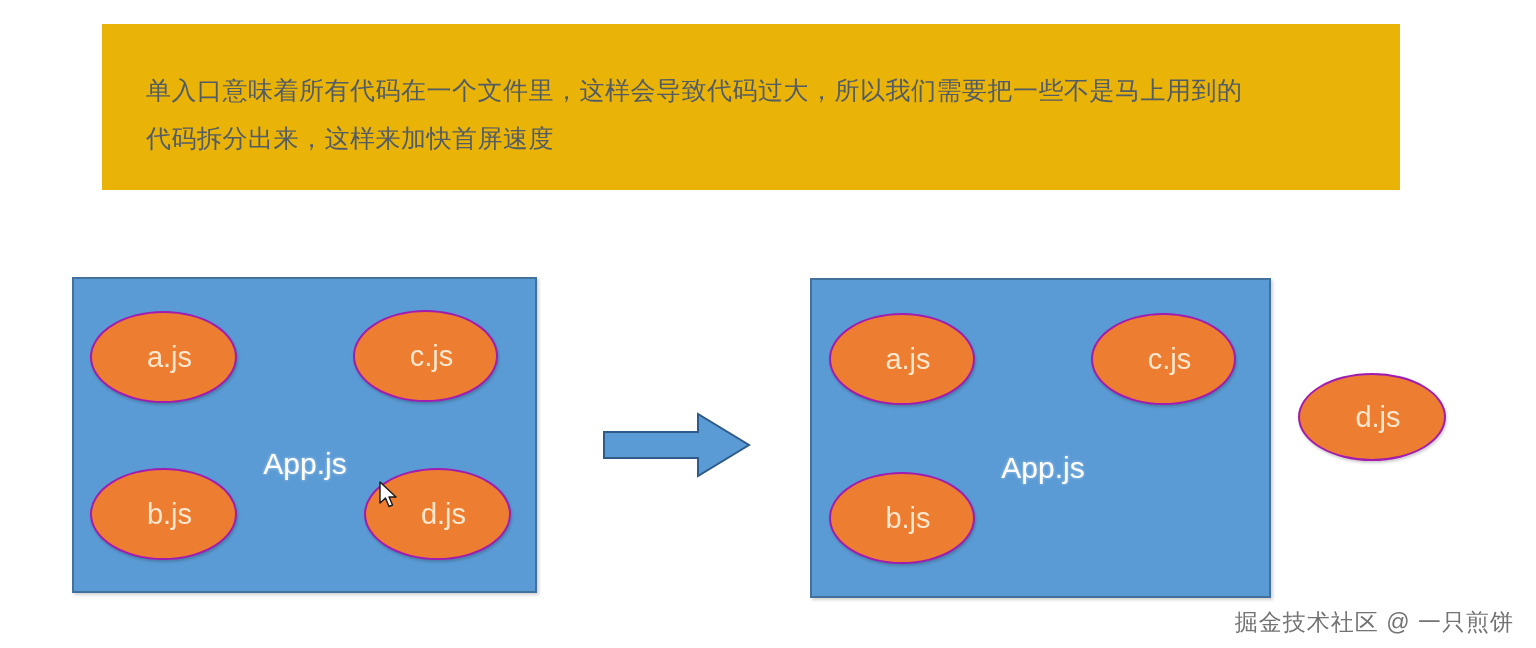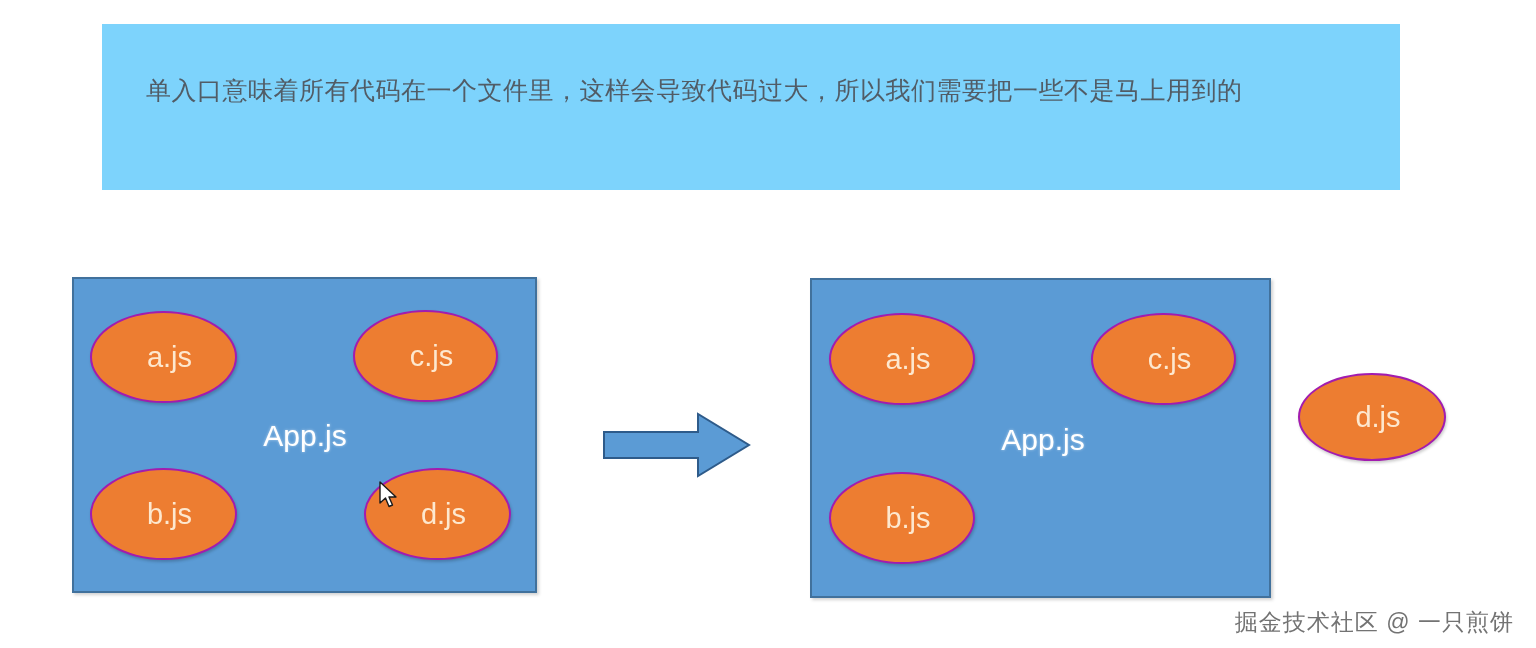--- a/index.html
+++ b/index.html
@@ -15,21 +15,21 @@
     font-family: "Liberation Sans", "DejaVu Sans", sans-serif;
   }
 
   
   .note-block {
     position: absolute;
     left: 102px;
     top: 24px;
     width: 1298px;
     height: 166px;
-    background: #7dd3fc;
+    background: #eab308;
     box-sizing: border-box;
     padding: 42px 56px 0 44px;
   }
   .note-line {
     color: #515c66;
     font-size: 25px;
     line-height: 48px;
     letter-spacing: 0.5px;
     white-space: nowrap;
   }
@@ -53,20 +53,21 @@
   .bundle-left  { left: 72px;  top: 277px; width: 465px; height: 316px; }
   .bundle-right { left: 810px; top: 278px; width: 461px; height: 320px; }
 
   .bundle-title {
     position: absolute;
     color: #ffffff;
     font-size: 30px;
     text-shadow: 0 0 3px rgba(255,255,255,0.55);
     white-space: nowrap;
     transform: translate(-50%, -50%);
+    margin-top: 28px;
   }
 
   .module {
     position: absolute;
     background: #ed7d31;
     border: 2px solid #a21caf;
     border-radius: 50%;
     box-sizing: border-box;
     display: flex;
     align-items: center;
@@ -111,20 +112,21 @@
     font-size: 23px;
     letter-spacing: 1px;
     white-space: nowrap;
   }
 </style>
 </head>
 <body>
 
 <div class="note-block">
   <div class="note-line">单入口意味着所有代码在一个文件里，这样会导致代码过大，所以我们需要把一些不是马上用到的</div>
+  <div class="note-line">代码拆分出来，这样来加快首屏速度</div>
 </div>
 
 <div class="diagram">
 
   <div class="bundle-box bundle-left"></div>
   <div class="bundle-title" style="left:305px; top:436px;">App.js</div>
 
   <div class="module" style="left:90px;  top:311px; width:147px; height:92px;">
     <span class="module-label">a.js</span>
   </div>

